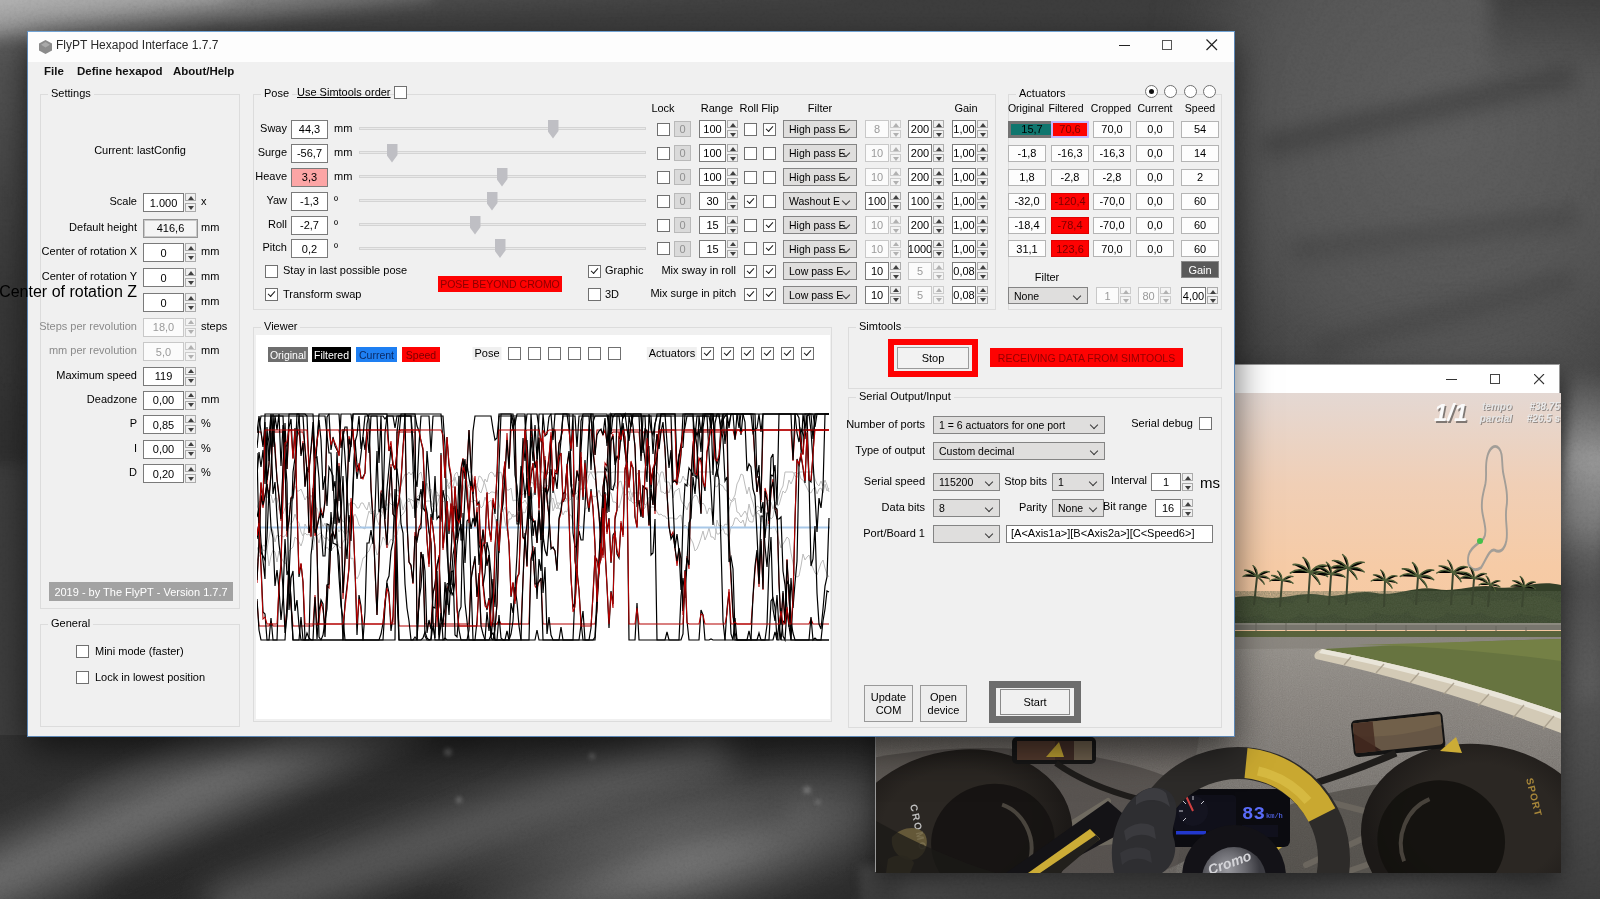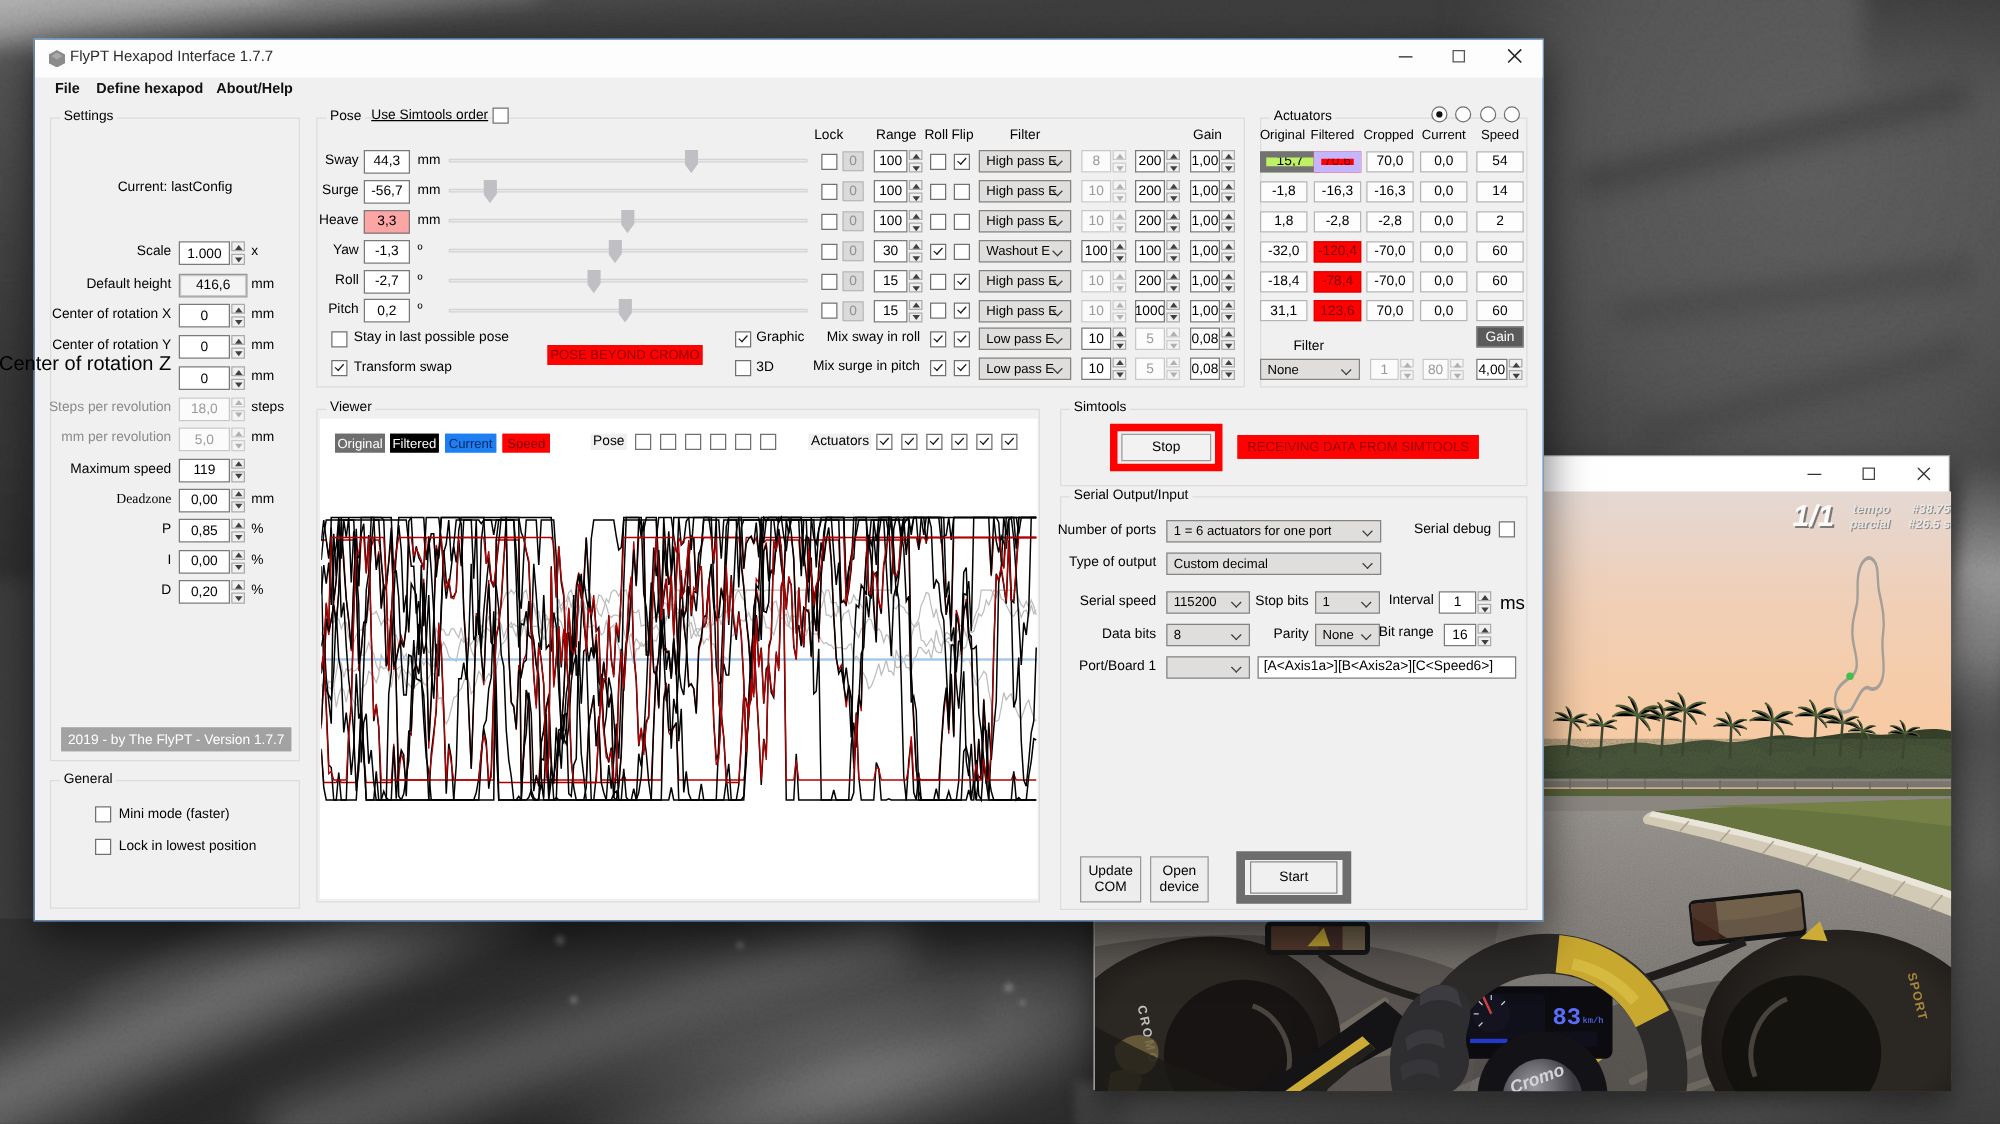--- a/index.html
+++ b/index.html
@@ -365,21 +365,21 @@
     </div>
 <div class="lb" style="left:201px;top:344.4px;font-size:11px;color:#000;">mm</div>
 <div class="lb" style="left:137px;top:368.9px;font-size:11px;color:#000;transform:translateX(-100%);">Maximum speed</div>
 <div class="bx" style="left:143px;top:366.5px;width:41px;height:19px;background:#fff;border:1px solid #7a7a7a;color:#000;font-size:11px;">119</div>
 <div style="position:absolute;left:185px;top:366.5px;width:11px;height:8px;background:#f0f0f0;border:1px solid #ababab">
       <div class="tu" style="border-bottom-color:#404040"></div>
     </div>
 <div style="position:absolute;left:185px;top:376.5px;width:11px;height:9px;background:#f0f0f0;border:1px solid #ababab">
       <div class="td" style="border-top-color:#404040"></div>
     </div>
-<div class="lb" style="left:137px;top:392.9px;font-size:11px;color:#000;transform:translateX(-100%);font-family:Liberation Serif, serif;">Deadzone</div>
+<div class="lb" style="left:137px;top:392.9px;font-size:11px;color:#000;transform:translateX(-100%);">Deadzone</div>
 <div class="bx" style="left:143px;top:390.5px;width:41px;height:19px;background:#fff;border:1px solid #7a7a7a;color:#000;font-size:11px;">0,00</div>
 <div style="position:absolute;left:185px;top:390.5px;width:11px;height:8px;background:#f0f0f0;border:1px solid #ababab">
       <div class="tu" style="border-bottom-color:#404040"></div>
     </div>
 <div style="position:absolute;left:185px;top:400.5px;width:11px;height:9px;background:#f0f0f0;border:1px solid #ababab">
       <div class="td" style="border-top-color:#404040"></div>
     </div>
 <div class="lb" style="left:201px;top:392.9px;font-size:11px;color:#000;">mm</div>
 <div class="lb" style="left:137px;top:417.4px;font-size:11px;color:#000;transform:translateX(-100%);">P</div>
 <div class="bx" style="left:143px;top:415.0px;width:41px;height:19px;background:#fff;border:1px solid #7a7a7a;color:#000;font-size:11px;">0,85</div>
@@ -762,22 +762,22 @@
       <div class="dot"></div>
     </div>
 <div class="rad" style="left:1164.3px;top:85px"></div>
 <div class="rad" style="left:1183.6px;top:85px"></div>
 <div class="rad" style="left:1202.9px;top:85px"></div>
 <div class="lb" style="left:1026px;top:102.2px;font-size:10.5px;color:#000;transform:translateX(-50%);">Original</div>
 <div class="lb" style="left:1066px;top:102.2px;font-size:10.5px;color:#000;transform:translateX(-50%);">Filtered</div>
 <div class="lb" style="left:1111px;top:102.2px;font-size:10.5px;color:#000;transform:translateX(-50%);">Cropped</div>
 <div class="lb" style="left:1155px;top:102.2px;font-size:10.5px;color:#000;transform:translateX(-50%);">Current</div>
 <div class="lb" style="left:1200px;top:102.2px;font-size:10.5px;color:#000;transform:translateX(-50%);">Speed</div>
-<div class="bx" style="left:1008px;top:120.5px;width:48px;height:17px;background:#bef264;border:5px solid #737373;color:#000;font-size:11px;">15,7</div>
-<div class="bx" style="left:1051px;top:120.5px;width:38px;height:17px;background:#fe0202;border:6px solid #c4b5fd;color:#7a0000;font-size:11px;">70,6</div>
+<div class="bx" style="left:1008px;top:120.5px;width:48px;height:17px;background:#0f766e;border:3px solid #737373;color:#000;font-size:11px;">15,7</div>
+<div class="bx" style="left:1051px;top:120.5px;width:38px;height:17px;background:#fe0202;border:2px solid #c4b5fd;color:#7a0000;font-size:11px;">70,6</div>
 <div class="bx" style="left:1093px;top:120.5px;width:38px;height:17px;background:#fdfdfd;border:1px solid #b4b4b4;color:#000;font-size:11px;">70,0</div>
 <div class="bx" style="left:1136px;top:120.5px;width:38px;height:17px;background:#fdfdfd;border:1px solid #b4b4b4;color:#000;font-size:11px;">0,0</div>
 <div class="bx" style="left:1181px;top:120.5px;width:38px;height:17px;background:#fdfdfd;border:1px solid #b4b4b4;color:#000;font-size:11px;">54</div>
 <div class="bx" style="left:1008px;top:144.5px;width:38px;height:17px;background:#fdfdfd;border:1px solid #b4b4b4;color:#000;font-size:11px;">-1,8</div>
 <div class="bx" style="left:1051px;top:144.5px;width:38px;height:17px;background:#fdfdfd;border:1px solid #b4b4b4;color:#000;font-size:11px;">-16,3</div>
 <div class="bx" style="left:1093px;top:144.5px;width:38px;height:17px;background:#fdfdfd;border:1px solid #b4b4b4;color:#000;font-size:11px;">-16,3</div>
 <div class="bx" style="left:1136px;top:144.5px;width:38px;height:17px;background:#fdfdfd;border:1px solid #b4b4b4;color:#000;font-size:11px;">0,0</div>
 <div class="bx" style="left:1181px;top:144.5px;width:38px;height:17px;background:#fdfdfd;border:1px solid #b4b4b4;color:#000;font-size:11px;">14</div>
 <div class="bx" style="left:1008px;top:168.5px;width:38px;height:17px;background:#fdfdfd;border:1px solid #b4b4b4;color:#000;font-size:11px;">1,8</div>
 <div class="bx" style="left:1051px;top:168.5px;width:38px;height:17px;background:#fdfdfd;border:1px solid #b4b4b4;color:#000;font-size:11px;">-2,8</div>

